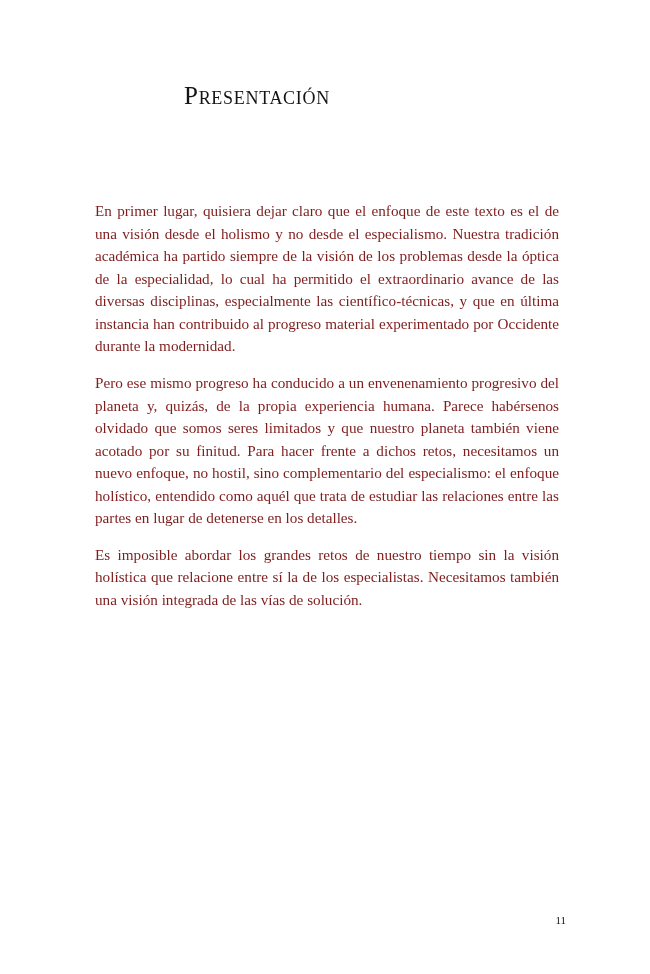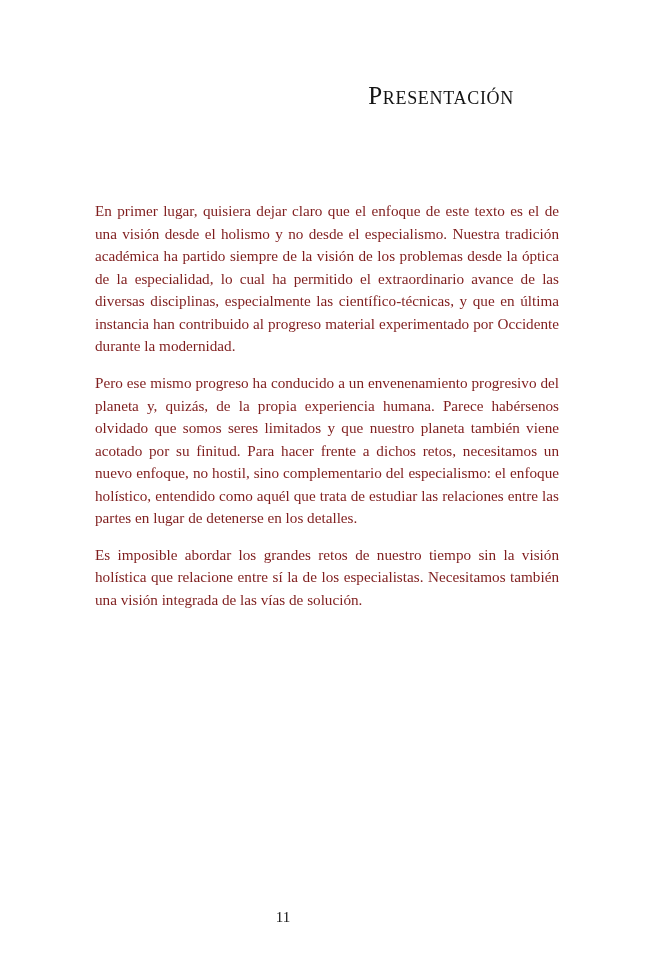--- a/index.html
+++ b/index.html
@@ -22,21 +22,21 @@
     padding: 0;
     position: relative;
   }
   .page-title {
     margin: 0;
     padding: 0;
     position: absolute;
     top: 82px;
     left: 0;
     width: 514px;
-    text-align: right;
+    text-align: center;
     font-size: 25px;
     font-weight: normal;
     font-variant: small-caps;
     letter-spacing: 0.7px;
     color: #141414;
     font-family: "Liberation Serif", "DejaVu Serif", serif;
   }
   .content {
     position: absolute;
     top: 200px;
@@ -53,22 +53,22 @@
     hyphens: none;
   }
   .content p:last-child {
     margin-bottom: 0;
   }
   .page-number {
     position: absolute;
     bottom: 48px;
     left: 0;
     width: 566px;
-    text-align: center;
-    font-size: 15px;
+    text-align: right;
+    font-size: 11px;
     color: #141414;
   }
 </style>
 </head>
 <body>
 
 <div class="page">
 
   <h1 class="page-title">Presentación</h1>
 

